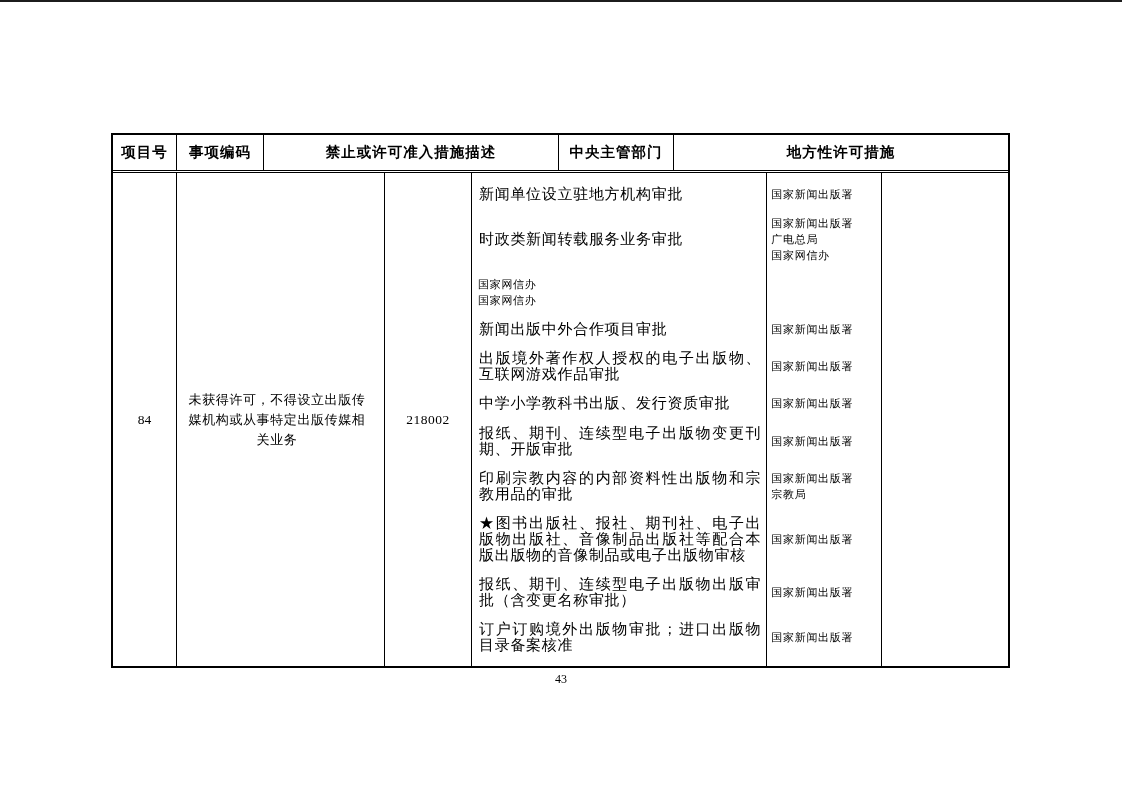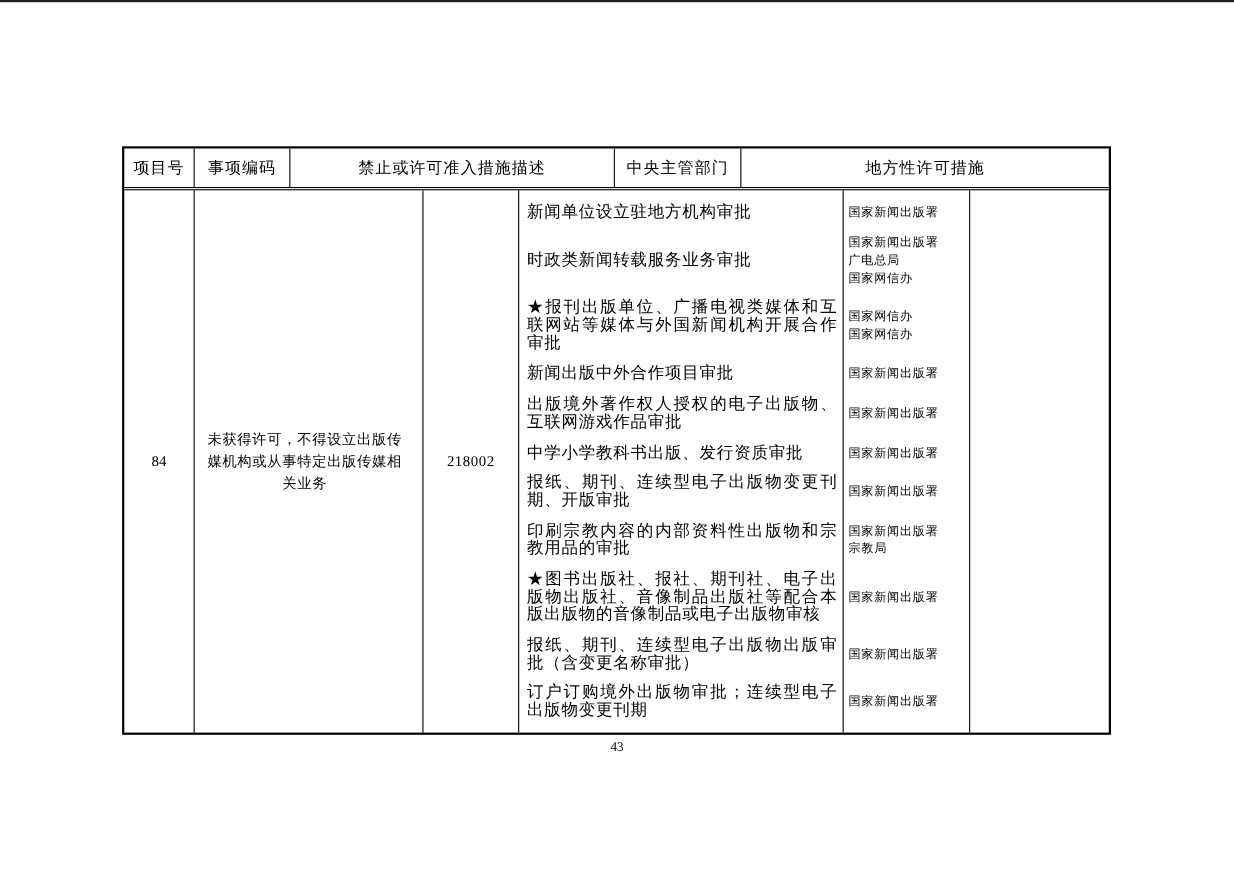--- a/index.html
+++ b/index.html
@@ -25,21 +25,21 @@
     height: 535px;
     border: 2px solid #000;
     display: flex;
     flex-direction: column;
     background: #fff;
   }
   .thead {
     display: flex;
     height: 38px;
     border-bottom: 3px double #000;
-    font-weight: normal;
+    font-weight: bold;
     font-size: 14.5px;
     letter-spacing: 1px;
   }
   .thead .h-cell {
     display: flex;
     align-items: center;
     justify-content: center;
     border-right: 1px solid #000;
     white-space: nowrap;
   }
@@ -164,21 +164,20 @@
   <div class="sub-row">
     <div class="m-desc">时政类新闻转载服务业务审批</div>
     <div class="m-depts">
             <div>国家新闻出版署</div>
             <div>广电总局</div>
             <div>国家网信办</div>
           </div>
   </div>
 
   <div class="sub-row">
-    <div class="m-desc">★报刊出版单位、广播电视类媒体和互联网站等媒体与外国新闻机构开展合作审批</div>
     <div class="m-depts">
             <div>国家网信办</div>
             <div>国家网信办</div>
           </div>
   </div>
 
   <div class="sub-row">
     <div class="m-desc">新闻出版中外合作项目审批</div>
     <div class="m-depts">
             <div>国家新闻出版署</div>
@@ -222,21 +221,21 @@
   </div>
 
   <div class="sub-row">
     <div class="m-desc">报纸、期刊、连续型电子出版物出版审批（含变更名称审批）</div>
     <div class="m-depts">
             <div>国家新闻出版署</div>
           </div>
   </div>
 
   <div class="sub-row">
-    <div class="m-desc">订户订购境外出版物审批；连续型电子出版物变更刊期</div>
+    <div class="m-desc">订户订购境外出版物审批；进口出版物目录备案核准</div>
     <div class="m-depts">
             <div>国家新闻出版署</div>
           </div>
   </div>
 </div>
     <div class="b-cell c-local"></div>
   </div>
 </div>
 
 <div class="page-number">43</div>

